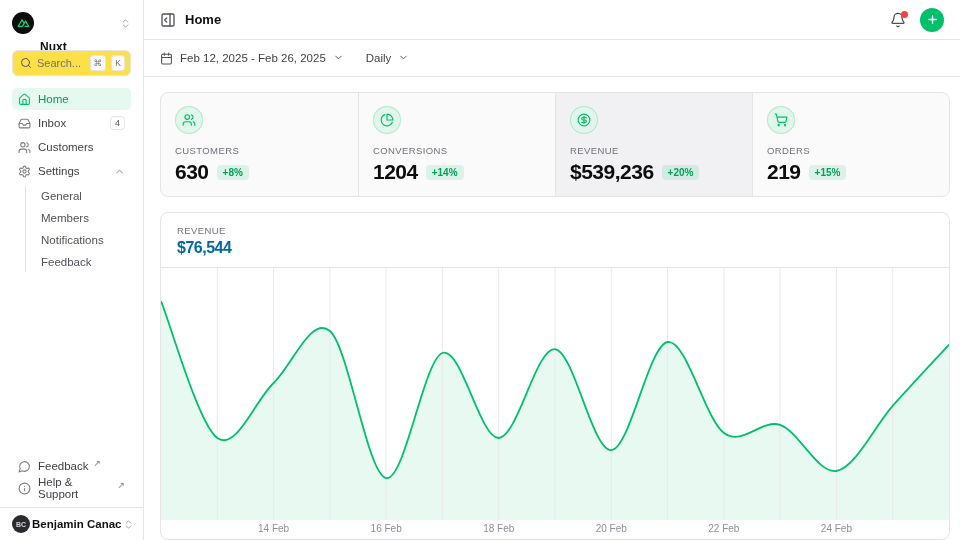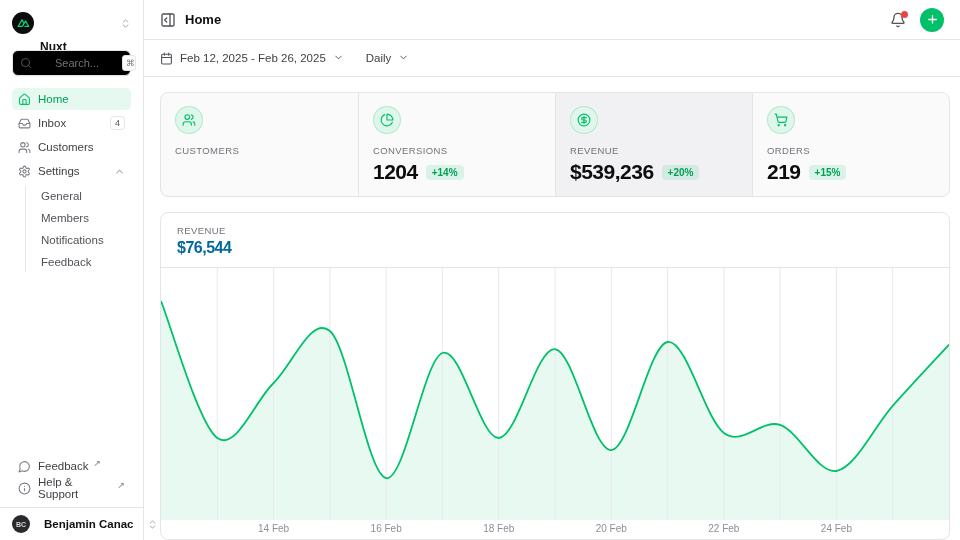--- a/index.html
+++ b/index.html
@@ -18,22 +18,22 @@
   .sidebar{width:144px;min-width:144px;height:100%;border-right:1px solid var(--border);
     display:flex;flex-direction:column;background:#fff;}
   .sidebar-main{flex:1;display:flex;flex-direction:column;padding:10px 12px 8px;overflow:hidden;}
   .logo-row{display:flex;align-items:center;gap:6px;height:26px;border-radius:6px;cursor:pointer;}
   .logo-circle{width:22px;height:22px;border-radius:50%;background:#0c0c0d;display:flex;align-items:center;justify-content:center;flex:none;}
   .logo-circle svg{width:13px;height:13px;}
   .logo-name{font-size:12px;font-weight:600;color:#111;flex:1;margin-top:48px;}
   .icon{display:inline-flex;flex:none;}
   .icon svg{display:block;}
   .muted-ic{color:#9b9ba3;}
-  .search-box{display:flex;align-items:center;gap:23px;height:26px;border:1px solid var(--border);
-    border-radius:6px;padding:0 5px 0 7px;margin:14px 0 12px;background:#000000;box-shadow:0 1px 1px rgba(0,0,0,.03);cursor:text;}
+  .search-box{display:flex;align-items:center;gap:5px;height:26px;border:1px solid var(--border);
+    border-radius:6px;padding:0 5px 0 7px;margin:14px 0 12px;background:#fde047;box-shadow:0 1px 1px rgba(0,0,0,.03);cursor:text;}
   .search-box .ph{flex:1;font-size:11px;color:var(--muted);}
   .kbd{font-size:8.5px;line-height:1;border:1px solid var(--border);border-radius:3px;
     padding:3px 3px;color:var(--muted);background:#fcfcfc;min-width:14px;text-align:center;}
   .nav{display:flex;flex-direction:column;gap:2px;}
   .nav-item{display:flex;align-items:center;gap:7px;height:22px;padding:0 6px;border-radius:5px;
     font-size:11.5px;color:#3f3f46;cursor:pointer;}
   .nav-item .icon{color:#7c7c85;}
   .nav-item.active{background:rgba(0,193,106,.10);color:var(--green-text);font-weight:500;}
   .nav-item.active .icon{color:var(--green);}
   .nav-badge{margin-left:auto;font-size:9px;color:#52525b;border:1px solid var(--border);
@@ -41,21 +41,21 @@
   .nav-chev{margin-left:auto;color:#9b9ba3;}
   .sub-nav{margin:2px 0 0 13px;border-left:1px solid var(--border);padding-left:11px;
     display:flex;flex-direction:column;gap:2px;}
   .sub-item{display:flex;align-items:center;height:20px;font-size:11.5px;color:#52525b;
     border-radius:5px;padding:0 4px;cursor:pointer;}
   .sidebar-spacer{flex:1;}
   .foot-link{display:flex;align-items:center;gap:7px;height:22px;padding:0 6px;border-radius:5px;
     font-size:11.5px;color:#3f3f46;cursor:pointer;}
   .foot-link .icon{color:#7c7c85;}
   .ext{font-size:9px;color:#7c7c85;position:relative;top:-3px;margin-left:-2px;}
-  .sidebar-user{border-top:1px solid var(--border);padding:7px 12px;display:flex;align-items:center;gap:14px;cursor:pointer;}
+  .sidebar-user{border-top:1px solid var(--border);padding:7px 12px;display:flex;align-items:center;gap:2px;cursor:pointer;}
   .avatar{width:18px;height:18px;border-radius:50%;background:#2a2a2e;color:#d4d4d8;
     font-size:7px;font-weight:700;display:flex;align-items:center;justify-content:center;flex:none;}
   .user-name{font-size:11.5px;font-weight:600;color:#111;flex:1;white-space:nowrap;}
 
   
   .main{flex:1;display:flex;flex-direction:column;min-width:0;}
   .header{height:40px;min-height:40px;display:flex;align-items:center;gap:9px;padding:0 16px;border-bottom:1px solid var(--border);}
   .collapse-btn{color:#52525b;cursor:pointer;display:flex;}
   .page-title{font-size:13px;font-weight:600;color:#111;}
   .header-right{margin-left:auto;display:flex;align-items:center;gap:14px;}
@@ -280,20 +280,24 @@
         <div class="stat-cell">
           <div class="stat-icon">
             <svg width="14" height="14" viewBox="0 0 24 24" fill="none" stroke="currentColor" stroke-width="2" stroke-linecap="round" stroke-linejoin="round">
                 <path d="M16 21v-2a4 4 0 0 0-4-4H6a4 4 0 0 0-4 4v2"></path>
                 <circle cx="9" cy="7" r="4"></circle>
                 <path d="M22 21v-2a4 4 0 0 0-3-3.87"></path>
                 <path d="M16 3.13a4 4 0 0 1 0 7.75"></path>
               </svg>
           </div>
           <div class="stat-label">CUSTOMERS</div>
+          <div class="stat-row">
+            <span class="stat-value">630</span>
+            <span class="stat-badge">+8%</span>
+          </div>
         </div>
         <div class="stat-cell">
           <div class="stat-icon">
             <svg width="14" height="14" viewBox="0 0 24 24" fill="none" stroke="currentColor" stroke-width="2" stroke-linecap="round" stroke-linejoin="round">
                 <path d="M21.21 15.89A10 10 0 1 1 8 2.83"></path>
                 <path d="M22 12A10 10 0 0 0 12 2v10z"></path>
               </svg>
           </div>
           <div class="stat-label">CONVERSIONS</div>
           <div class="stat-row">

